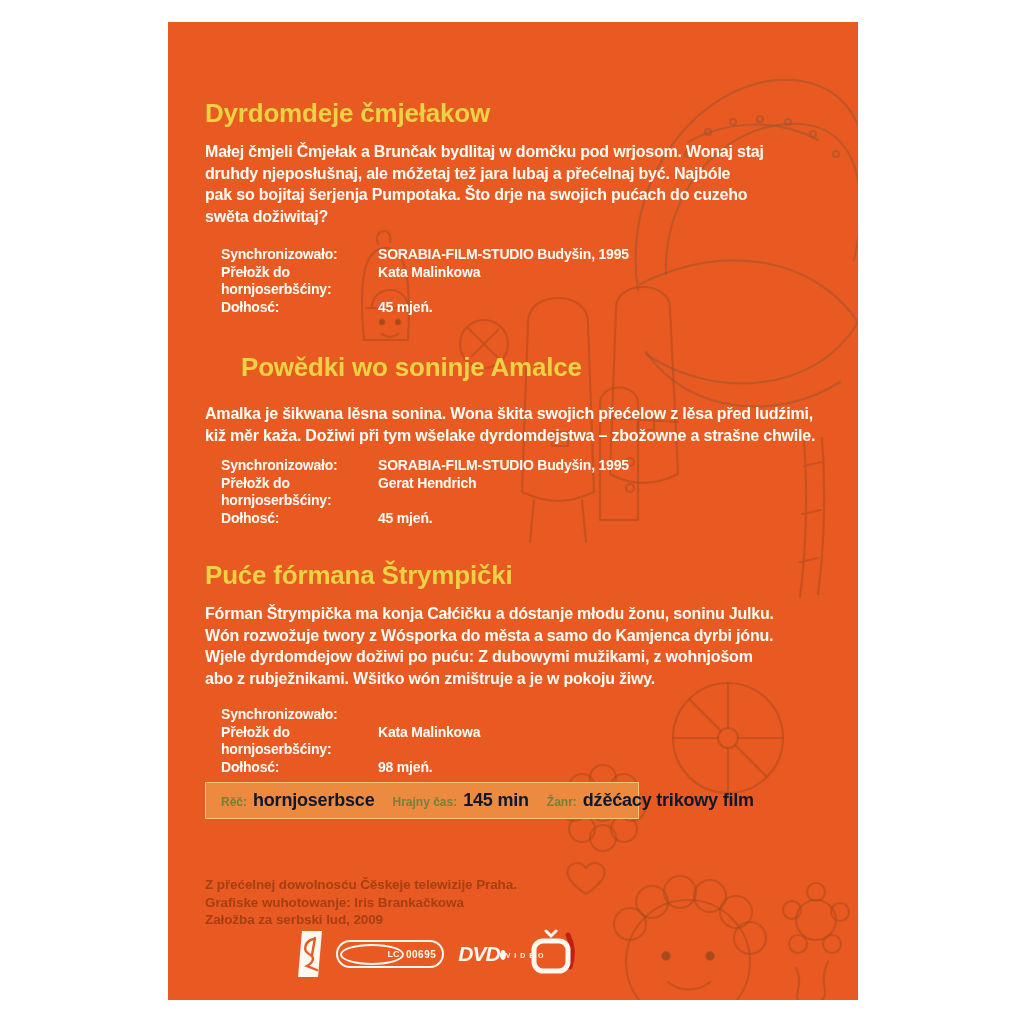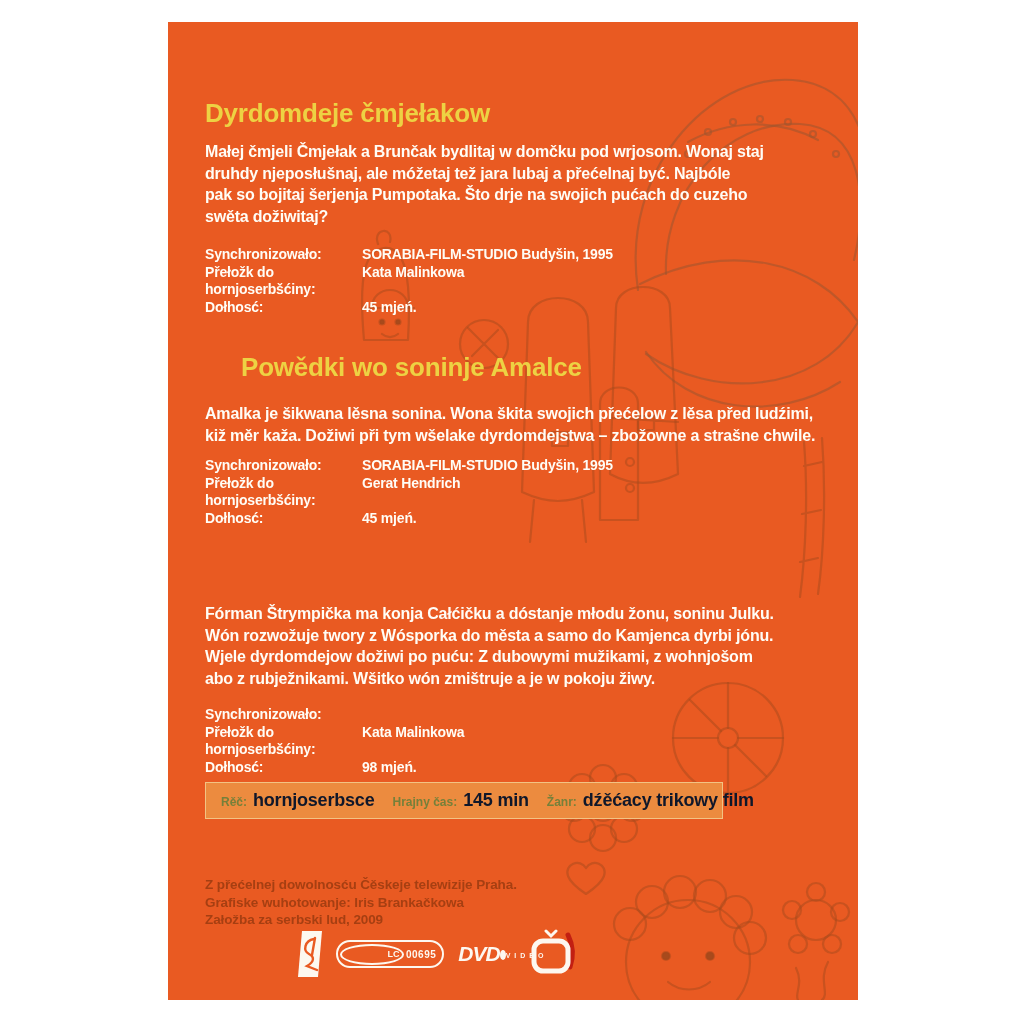--- a/index.html
+++ b/index.html
@@ -17,24 +17,24 @@
   .film-title{
     font-size:26px;font-weight:700;color:#edd243;letter-spacing:-0.2px;
     white-space:pre;
   }
   .film-desc{
     font-size:16px;line-height:21.5px;font-weight:700;color:#fffdf6;
     letter-spacing:-0.2px;white-space:pre;
   }
   .credits{font-size:14px;line-height:17.5px;font-weight:700;color:#fffdf6;}
   .crow{display:flex;}
-  .clabel{width:157px;flex:0 0 157px;letter-spacing:-0.2px;}
+  .clabel{width:157px;flex:0 0 157px;letter-spacing:-0.2px;margin-left:16px;}
   .cvalue{letter-spacing:-0.2px;white-space:pre;}
   .info-bar{
-    position:absolute;left:37px;top:760px;width:518px;height:37px;
+    position:absolute;left:37px;top:760px;width:434px;height:37px;
     background:#ec8b3f;border:1.5px solid #f2c384;box-sizing:border-box;
     display:flex;align-items:center;padding:0 15px;gap:18px;
   }
   .bar-item{display:flex;align-items:baseline;gap:6px;white-space:nowrap;}
   .bar-label{font-size:12px;font-weight:700;color:#75803a;}
   .bar-value{font-size:18px;font-weight:700;color:#0f172a;letter-spacing:-0.2px;}
   .notes{
     font-size:13.5px;line-height:17.5px;font-weight:700;color:#a63f12;
     white-space:pre;letter-spacing:-0.1px;
   }
@@ -187,20 +187,21 @@
     <div class="crow">
       <span class="clabel">Přełožk do hornjoserbšćiny:</span>
       <span class="cvalue">Gerat Hendrich</span>
     </div>
     <div class="crow">
       <span class="clabel">Dołhosć:</span>
       <span class="cvalue">45 mjeń.</span>
     </div>
   </div>
 
+  <div class="block film-title" style="top:538px;">Puće fórmana Štrympički</div>
   <div class="block film-desc" style="top:581px;">Fórman Štrympička ma konja Całćičku a dóstanje młodu žonu, soninu Julku.
 Wón rozwožuje twory z Wósporka do města a samo do Kamjenca dyrbi jónu.
 Wjele dyrdomdejow dožiwi po puću: Z dubowymi mužikami, z wohnjošom
 abo z rubježnikami. Wšitko wón zmištruje a je w pokoju žiwy.</div>
   <div class="block credits" style="top:684px;">
     <div class="crow">
       <span class="clabel">Synchronizowało:</span>
     </div>
     <div class="crow">
       <span class="clabel">Přełožk do hornjoserbšćiny:</span>

